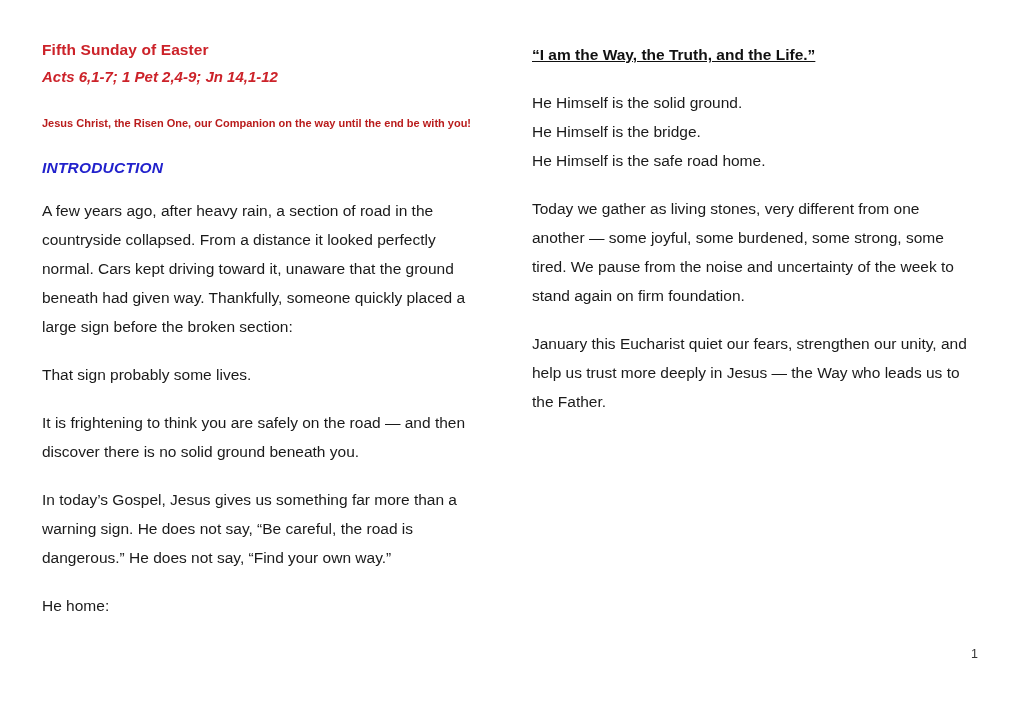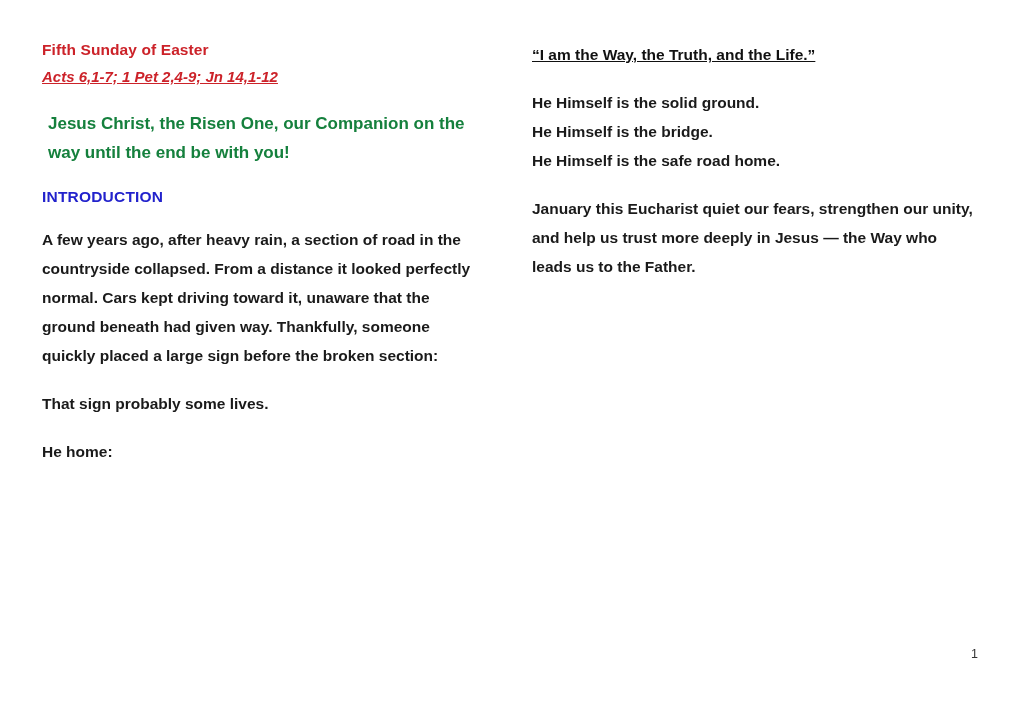--- a/index.html
+++ b/index.html
@@ -40,40 +40,40 @@
     margin: 0 0 6px 0;
     letter-spacing: 0.1px;
   }
   .reference {
     font-size: 15px;
     font-weight: bold;
     font-style: italic;
     color: #cc2229;
     line-height: 1.35;
     margin: 0 0 22px 0;
-    text-decoration: underline;
   }
   .lead {
-    font-size: 17px;
+    font-size: 11px;
     font-weight: bold;
-    color: #15803d;
+    color: #b91c1c;
     line-height: 29px;
-    margin: 0 0 20px 6px;
+    margin: 0 0 20px 0;
   }
   .section-heading {
     font-size: 15.5px;
     font-weight: bold;
     color: #2222cc;
     line-height: 1.3;
     margin: 12px 0 18px 0;
     letter-spacing: 0.2px;
+    font-style: italic;
   }
   .para {
     font-size: 15.5px;
-    font-weight: bold;
+    font-weight: normal;
     color: #1a1a1a;
     line-height: 29px;
     margin: 0 0 19px 0;
   }
   .para.bold {
     font-weight: bold;
     color: #111111;
     text-decoration: underline;
   }
   .para:last-child {
@@ -103,32 +103,35 @@
 
       <div class="lead">Jesus Christ, the Risen One, our Companion on the way until the end be with you!</div>
 
       <div class="section-heading">INTRODUCTION</div>
 
       <p class="para">A few years ago, after heavy rain, a section of road in the countryside collapsed. From a distance it looked perfectly normal. Cars kept driving toward it, unaware that the ground beneath had given way. Thankfully, someone quickly placed a large sign before the broken section:</p>
 
 
       <p class="para">That sign probably some lives.</p>
 
+      <p class="para">It is frightening to think you are safely on the road — and then discover there is no solid ground beneath you.</p>
 
+      <p class="para">In today’s Gospel, Jesus gives us something far more than a warning sign. He does not say, “Be careful, the road is dangerous.” He does not say, “Find your own way.”</p>
 
       <p class="para">He home:</p>
 
     </div>
 
     <div class="column">
 
       <p class="para bold">“I am the Way, the Truth, and the Life.”</p>
 
       <p class="para">He Himself is the solid ground.<br>He Himself is the bridge.<br>He Himself is the safe road home.</p>
 
+      <p class="para">Today we gather as living stones, very different from one another — some joyful, some burdened, some strong, some tired. We pause from the noise and uncertainty of the week to stand again on firm foundation.</p>
 
 
       <p class="para">January this Eucharist quiet our fears, strengthen our unity, and help us trust more deeply in Jesus — the Way who leads us to the Father.</p>
 
     </div>
 
   </div>
 
   <div class="page-number">1</div>
 

